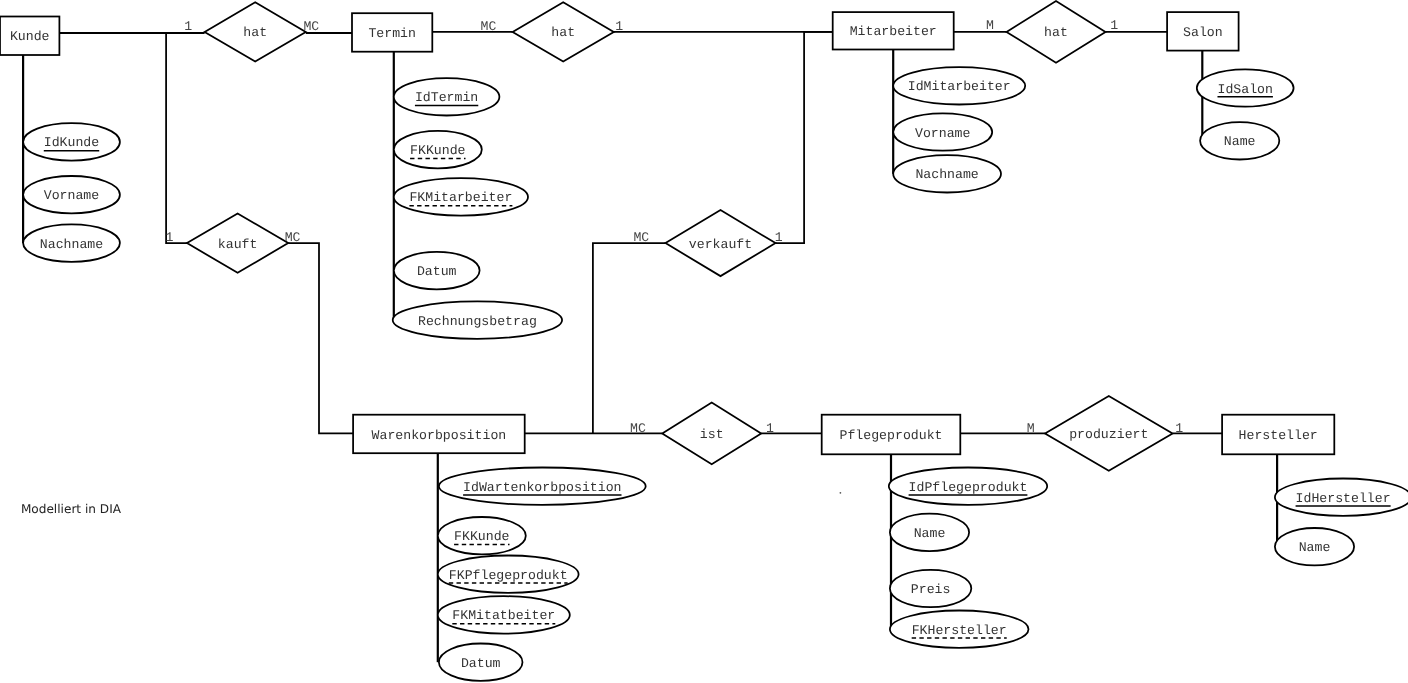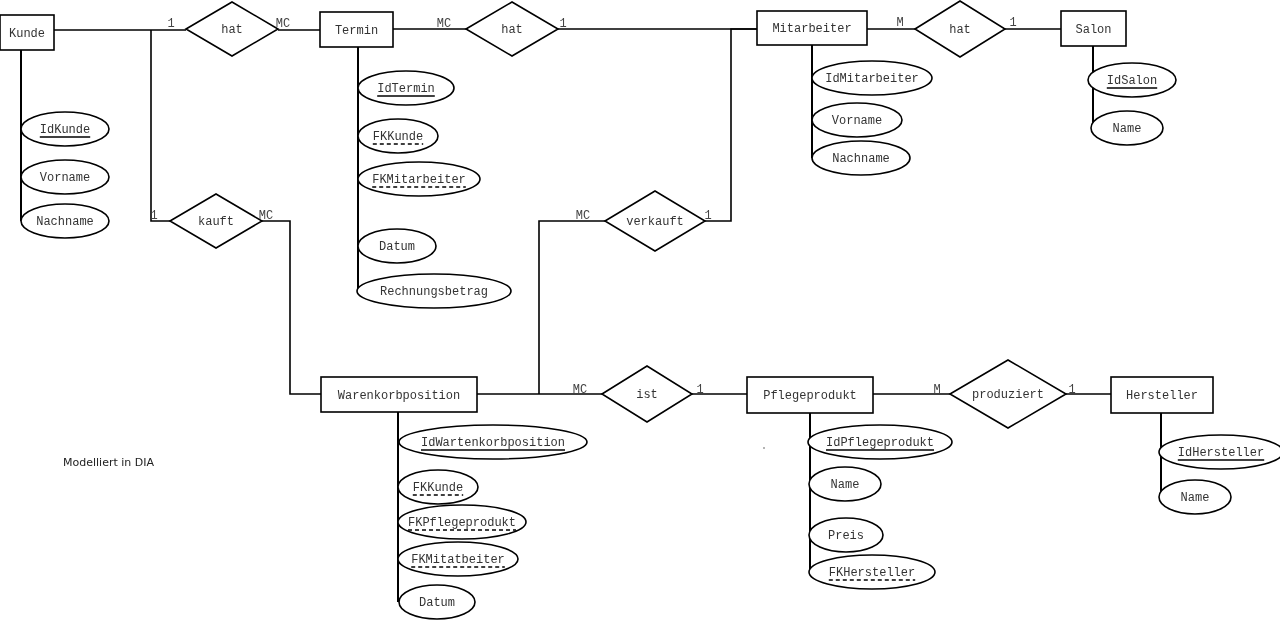--- a/index.html
+++ b/index.html
@@ -1,20 +1,20 @@
 <!DOCTYPE html>
 <html><head>
 <meta charset="utf-8">
 <style>
   html, body { margin: 0; padding: 0; background: #ffffff; }
   body { width: 1280px; height: 621px; overflow: hidden; position: relative; }
   #canvas { position: absolute; left: 0; top: 0; width: 1280px; height: 621px; }
   .mono { font-family: "Liberation Mono", "DejaVu Sans Mono", monospace; font-size: 12px; fill: #333333; }
   .card { font-family: "Liberation Mono", "DejaVu Sans Mono", monospace; font-size: 12px; fill: #444444; }
-  .note { position: absolute; left: 19px; top: 456px; font-family: "DejaVu Sans", sans-serif; font-size: 11px; color: #222222; margin-left: 44px; }
+  .note { position: absolute; left: 19px; top: 456px; font-family: "DejaVu Sans", sans-serif; font-size: 11px; color: #222222; }
   .stroke { stroke: #000000; fill: none; }
   .shape { stroke: #000000; fill: #ffffff; stroke-width: 1.6; }
 </style>
 </head>
 <body>
 
 <svg id="canvas" xmlns="http://www.w3.org/2000/svg" width="1280" height="621" viewBox="0 0 1280 621">
   <g id="lines">
       <polyline points="54,30 186,30" class="stroke" stroke-width="1.6"></polyline>
       <polyline points="278,30 320,30" class="stroke" stroke-width="1.6"></polyline>

